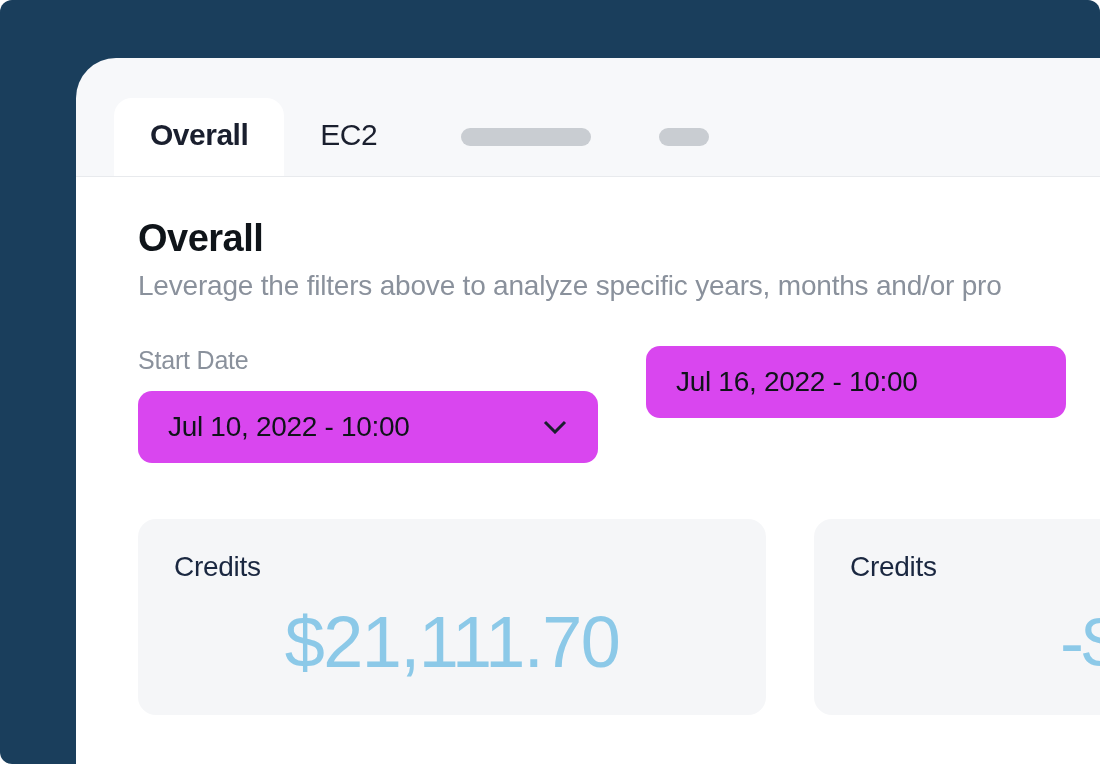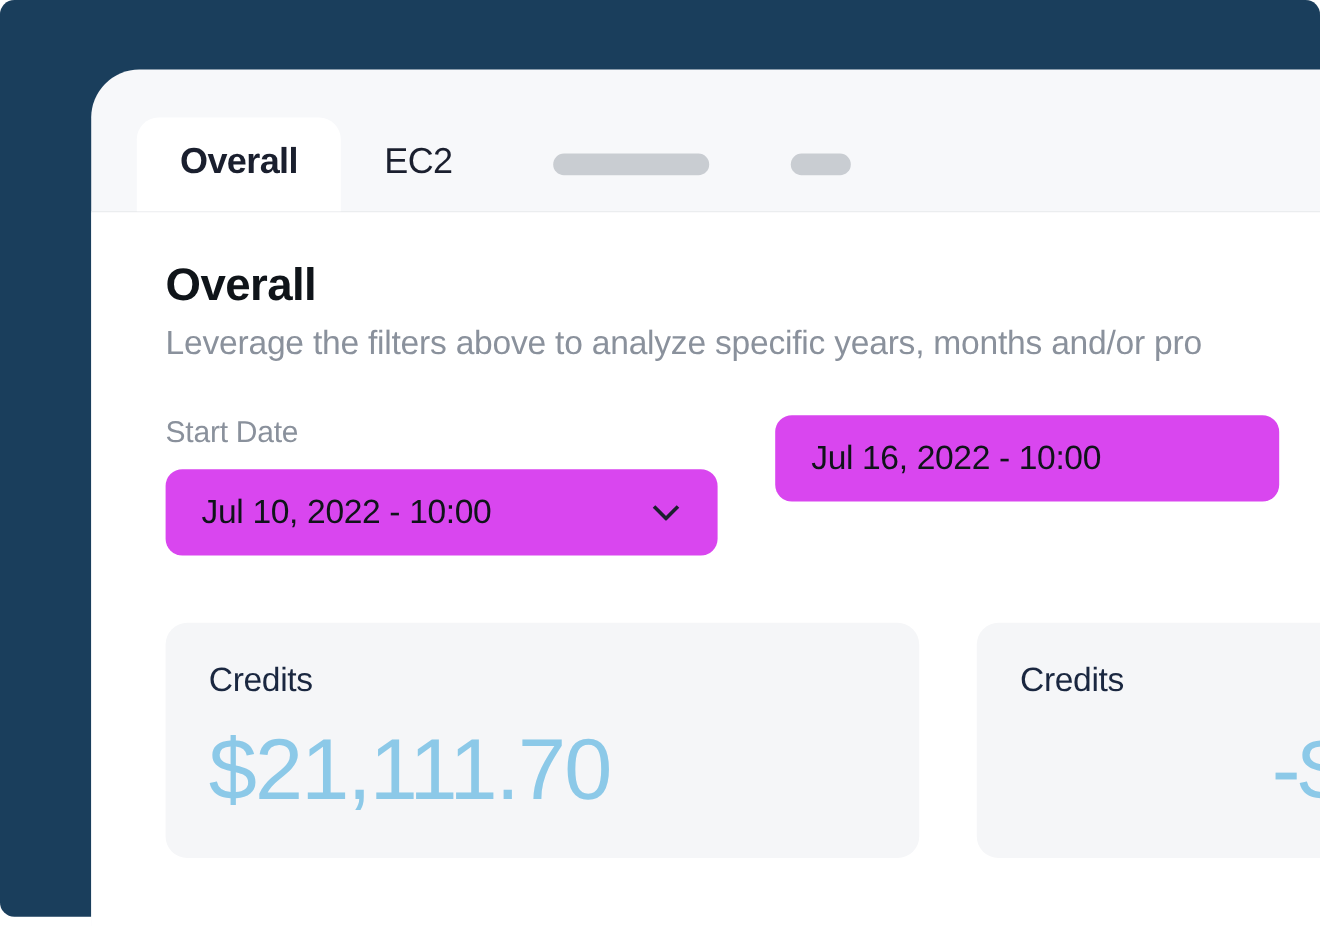--- a/index.html
+++ b/index.html
@@ -159,20 +159,21 @@
       font-weight: 500;
       color: #1a2740;
       letter-spacing: -0.3px;
       margin-bottom: 18px;
     }
     .card-value {
       font-size: 72px;
       font-weight: 400;
       color: #8cc9e8;
       letter-spacing: -1.5px;
+      text-align: center;
       white-space: nowrap;
     }
     .card.credits .card-value {
       text-align: right;
     }
   </style>
 </head>
 <body>
 
 <div class="outer-frame">

